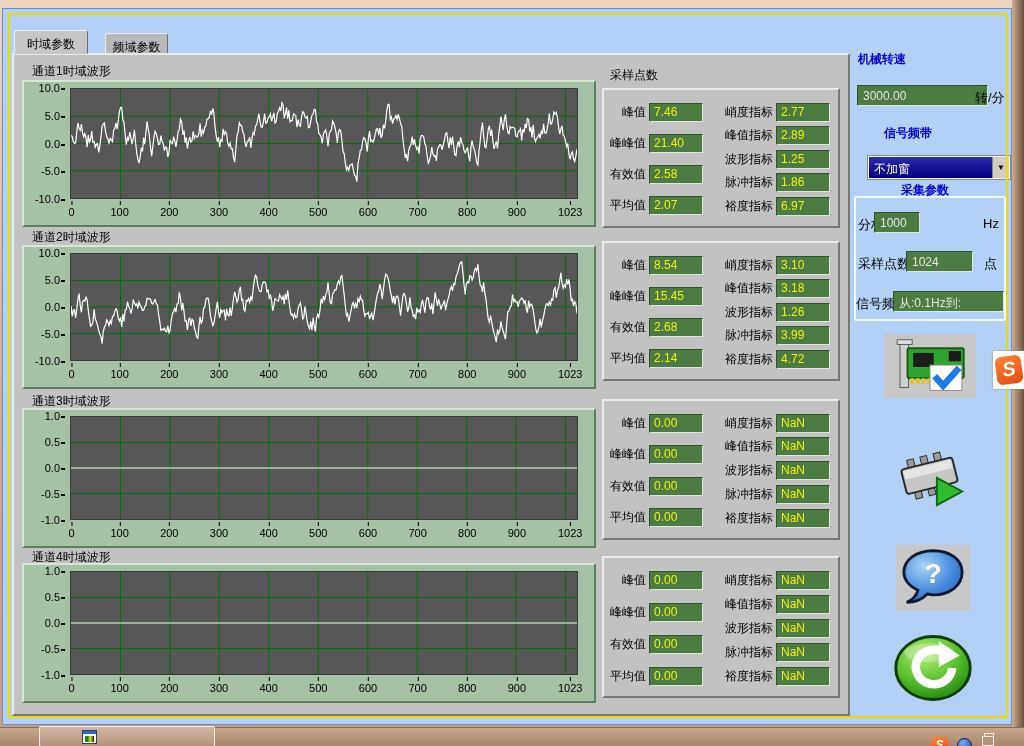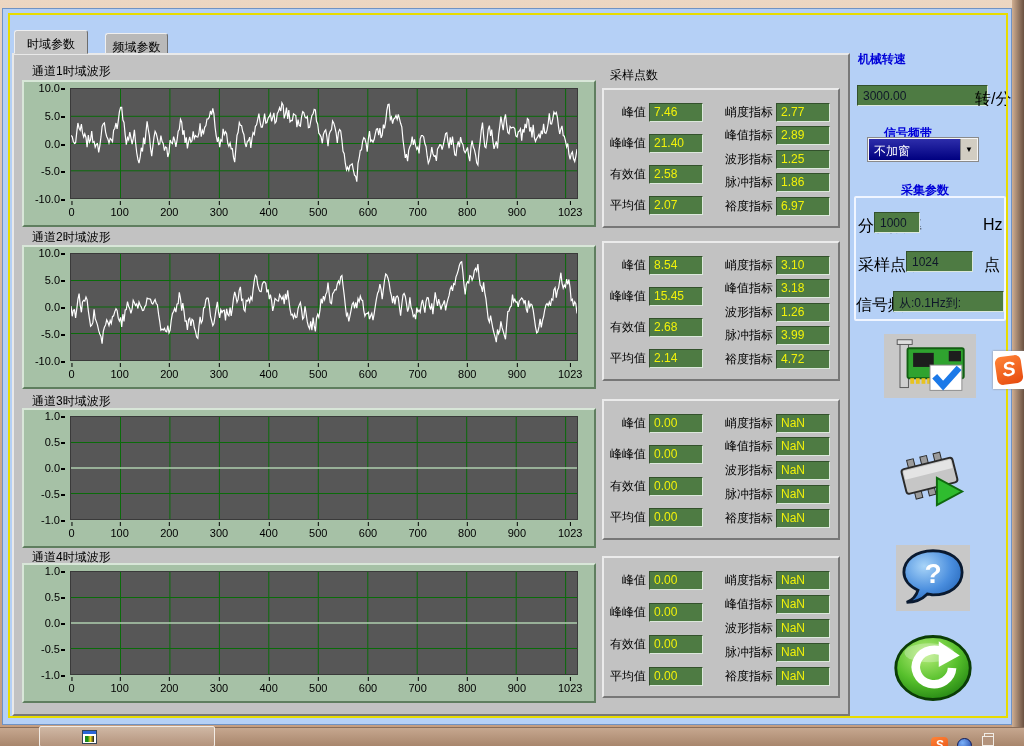--- a/index.html
+++ b/index.html
@@ -27,23 +27,23 @@
 .plot svg{display:block;width:100%;height:100%}
 
 .param-title{position:absolute;left:596px;top:12px;font-size:12px;color:#000}
 .param-panel{position:absolute;left:588px;width:238px;background:#c2c2c2;border:2px solid;border-color:#ebebeb #777 #777 #ebebeb;display:flex;justify-content:space-between;padding:12px 8px 10px 6px}
 .pcol{display:flex;flex-direction:column;justify-content:space-between}
 .prow{display:flex;align-items:center;justify-content:flex-end;height:20px}
 .plabel{font-size:12px;color:#000;margin-right:3px;white-space:nowrap}
 .vbox{width:54px;height:19px;background:#4e7b43;color:#f2f20a;font-size:12px;line-height:17px;padding-left:4px;border:1px solid;border-color:#33512c #dce8dc #dce8dc #33512c}
 
 .blue-label{position:absolute;font-size:12px;font-weight:bold;color:#0000d8;z-index:5}
-.black-label{position:absolute;font-size:16px;color:#000;z-index:5}
-.greenbox{position:absolute;background:#4e7b43;color:#0f172a;font-size:12px;border:1px solid;border-color:#33512c #dce8dc #dce8dc #33512c;padding:3px 0 0 5px;z-index:5}
-.dropdown{position:absolute;left:868px;top:138px;width:110px;height:23px;border:1px solid #f5f5f5;outline:1px solid #8a8a8a;background:#00008e;display:flex;z-index:5}
+.black-label{position:absolute;font-size:13px;color:#000;z-index:5}
+.greenbox{position:absolute;background:#4e7b43;color:#e5e5e5;font-size:12px;border:1px solid;border-color:#33512c #dce8dc #dce8dc #33512c;padding:3px 0 0 5px;z-index:5}
+.dropdown{position:absolute;left:868px;top:156px;width:142px;height:23px;border:1px solid #f5f5f5;outline:1px solid #8a8a8a;background:#00008e;display:flex;z-index:5}
 .dd-value{flex:1;color:#fff;font-size:12px;padding:4px 0 0 5px;background:linear-gradient(180deg,#2d2daa,#000080)}
 .dd-btn{width:17px;background:#d2cdc2;border-left:1px solid #888;display:flex;align-items:center;justify-content:center;font-size:8px;color:#000}
 .acq-frame{position:absolute;left:854px;top:196px;width:152px;height:125px;border:2px solid #f0f5ff;border-radius:2px;z-index:4}
 .icon-tile{position:absolute;display:flex;align-items:center;justify-content:center;z-index:5}
 #tile-device{left:884px;top:334px;width:92px;height:64px;background:#c8c8c8}
 #tile-chip{left:893px;top:438px;width:80px;height:72px}
 #tile-help{left:896px;top:545px;width:74px;height:66px;background:#c8c8c8}
 #tile-refresh{left:889px;top:632px;width:88px;height:72px}
 
 .sogou{position:absolute;left:993px;top:351px;width:31px;height:38px;background:#fff;z-index:7;display:flex;align-items:center;justify-content:center;box-shadow:0 0 2px #888}

